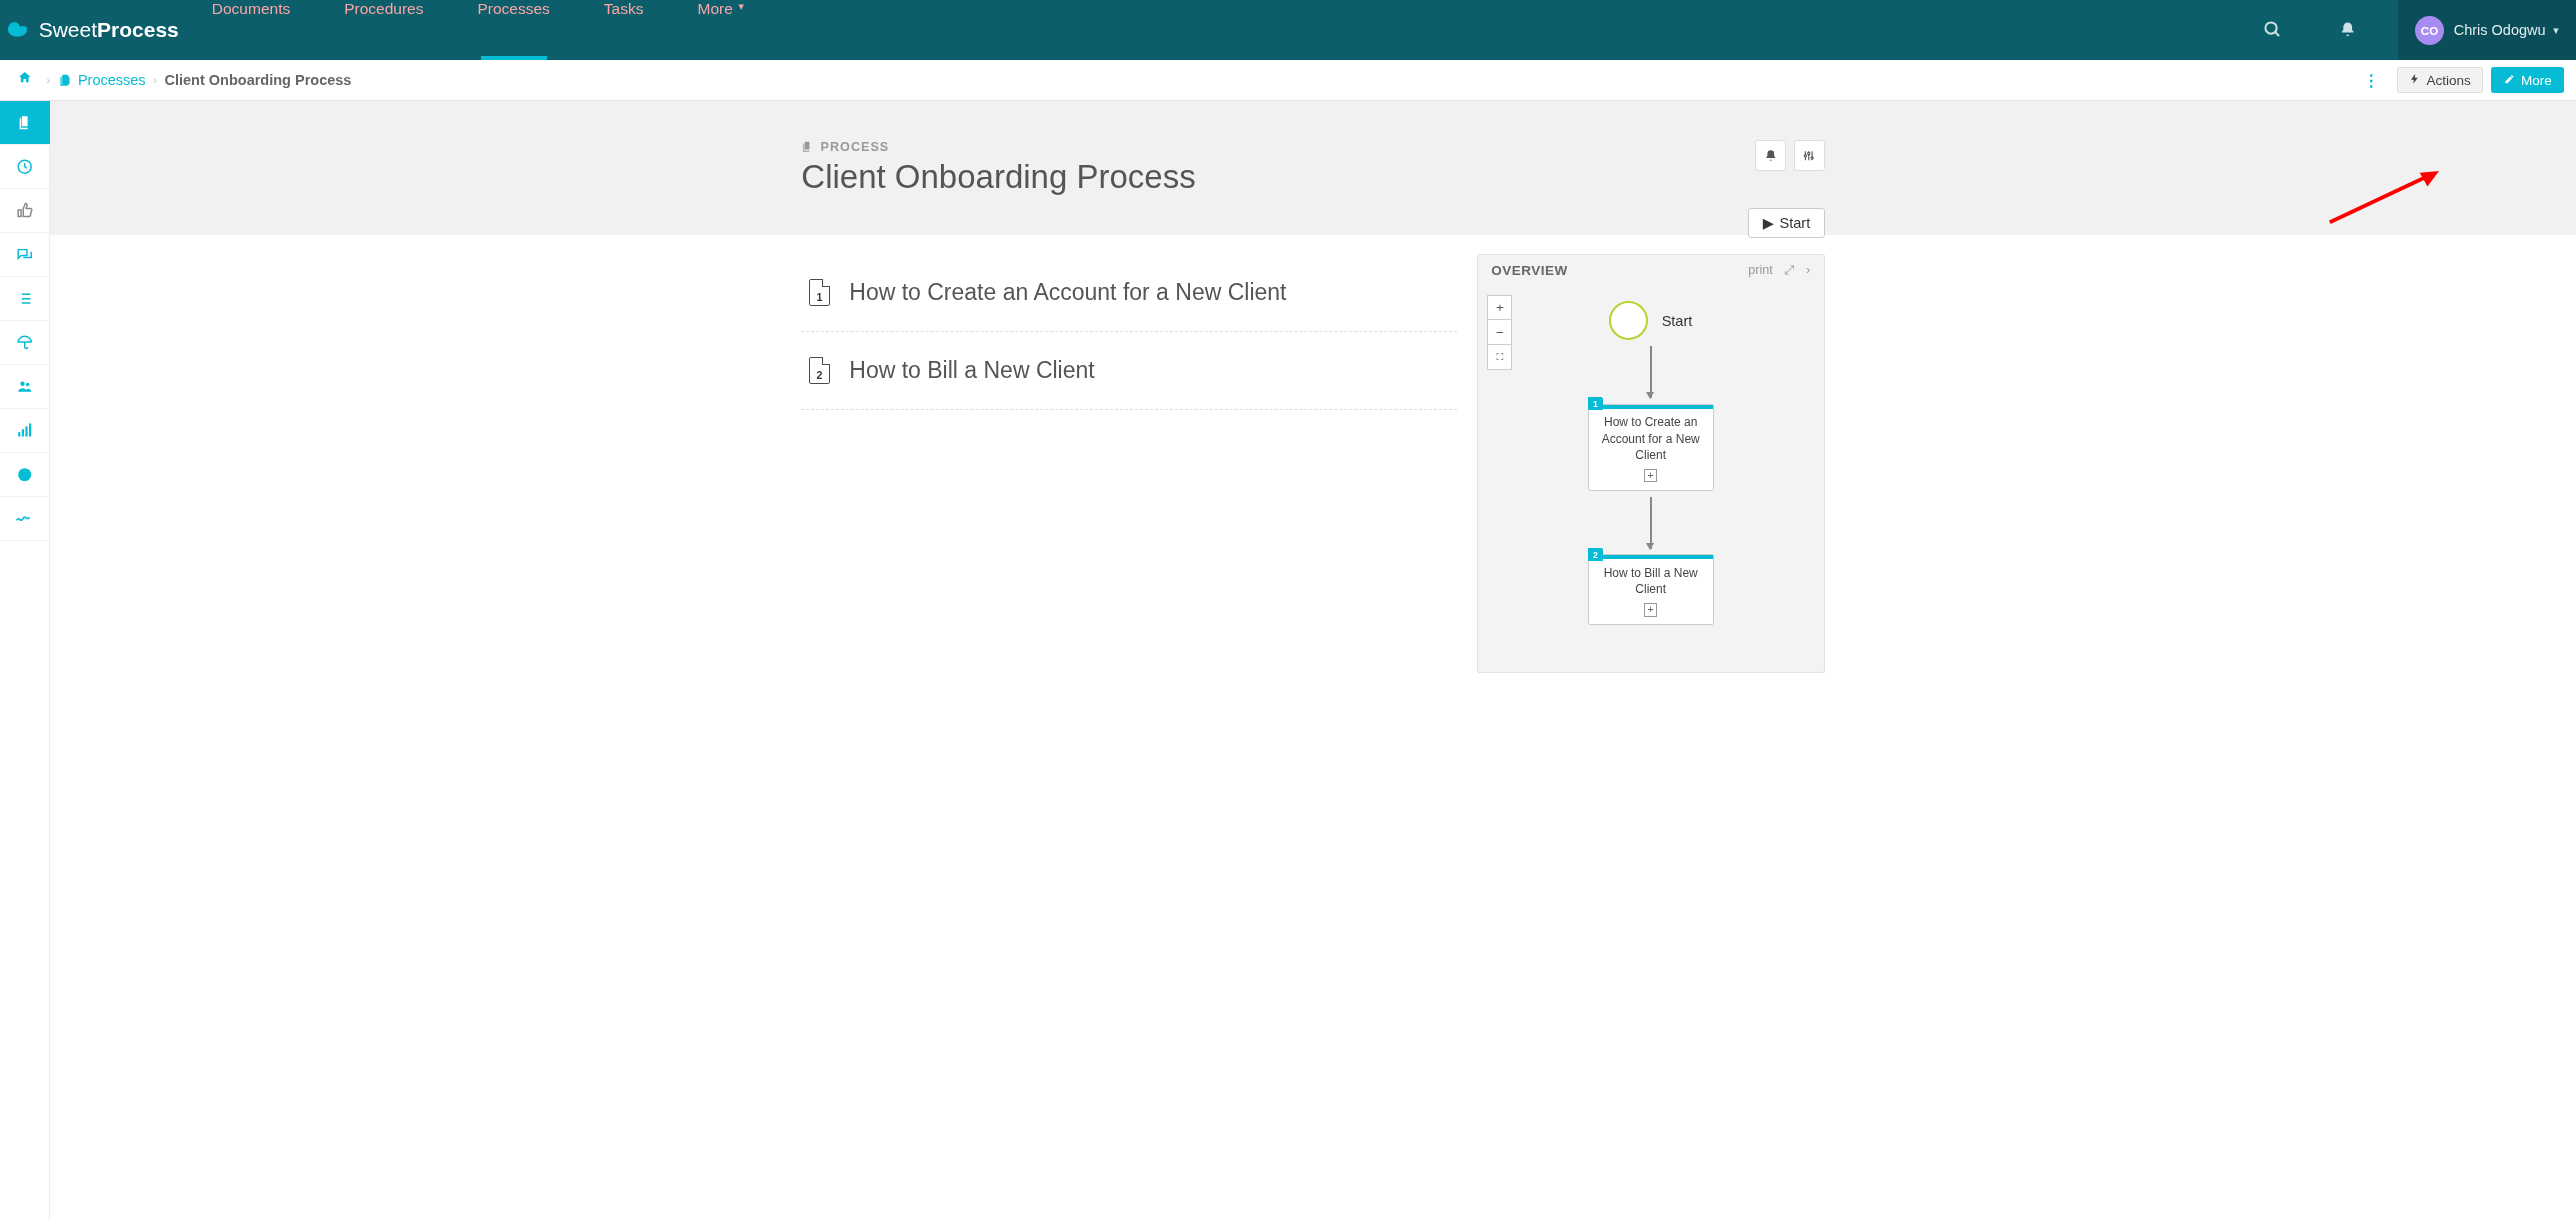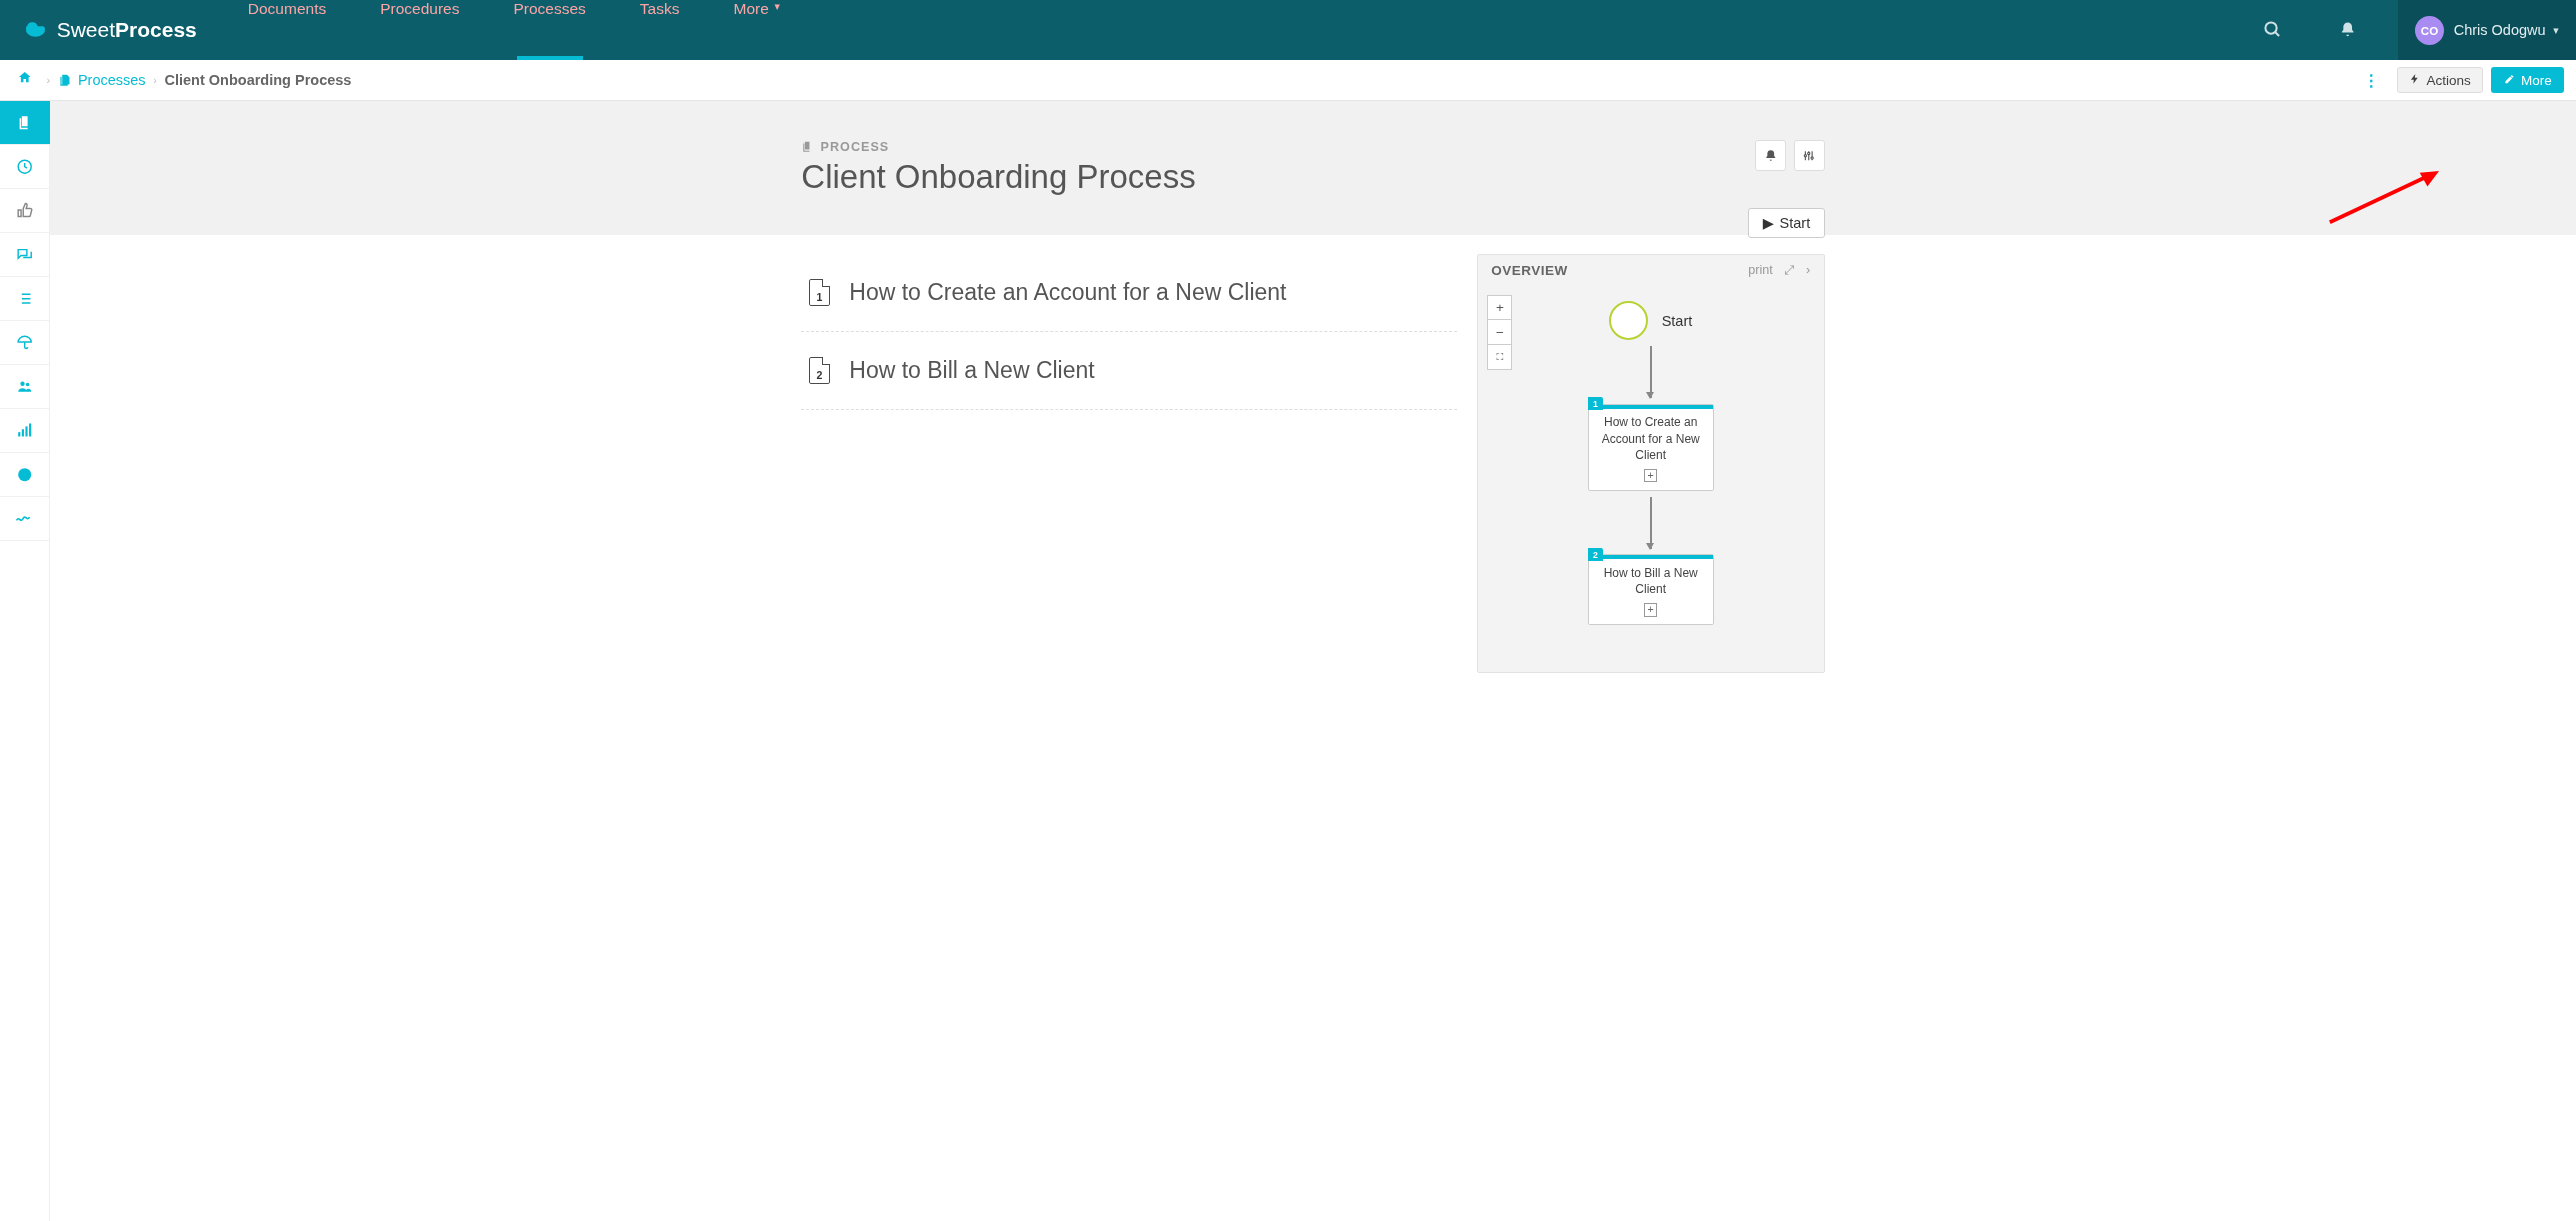--- a/index.html
+++ b/index.html
@@ -1,20 +1,20 @@
 <!DOCTYPE html>
 <html><head>
 <meta charset="utf-8">
 <style>
   * { box-sizing: border-box; margin: 0; padding: 0; }
   body { font-family: -apple-system, BlinkMacSystemFont, "Segoe UI", Helvetica, Arial, sans-serif; background: #fff; color: #333; }
 
   
   .topnav { display: flex; align-items: center; height: 60px; background: #0d5e6b; color: #fff; }
-  .logo { display: flex; align-items: center; padding: 0 24px; font-size: 21px; font-weight: 400; color: #fff; }
+  .logo { display: flex; align-items: center; padding: 0 6px; font-size: 21px; font-weight: 400; color: #fff; }
   .logo-icon { width: 25px; height: 25px; margin-right: 7.7px; }
   .logo .light { font-weight: 300; }
   .logo .bold { font-weight: 600; }
   .nav-items { display: flex; flex: 1; align-items: center; height: 100%; }
   .nav-item { padding: 0 27px; height: 100%; display: flex; align-items: flex-start; font-size: 15.5px; color: #fca5a5; cursor: pointer; position: relative; }
   .nav-item.active::after { content:''; position:absolute; bottom:0; left:50%; transform:translateX(-50%); width:66px; height:3.9px; background:#06bcd4; }
   .nav-item .chev { margin-left:5.8px; font-size:10.6px; }
   .nav-right { display:flex; align-items:center; height:100%;gap:25px; }
   .nav-right .iconbtn { width:50px; height:100%; display:flex; align-items:center; justify-content:center; color:#cfe2e5; cursor:pointer; }
   .userwrap { display:flex; align-items:center; padding:0 17.4px; height:100%; background:#0a4e59; cursor:pointer; }

